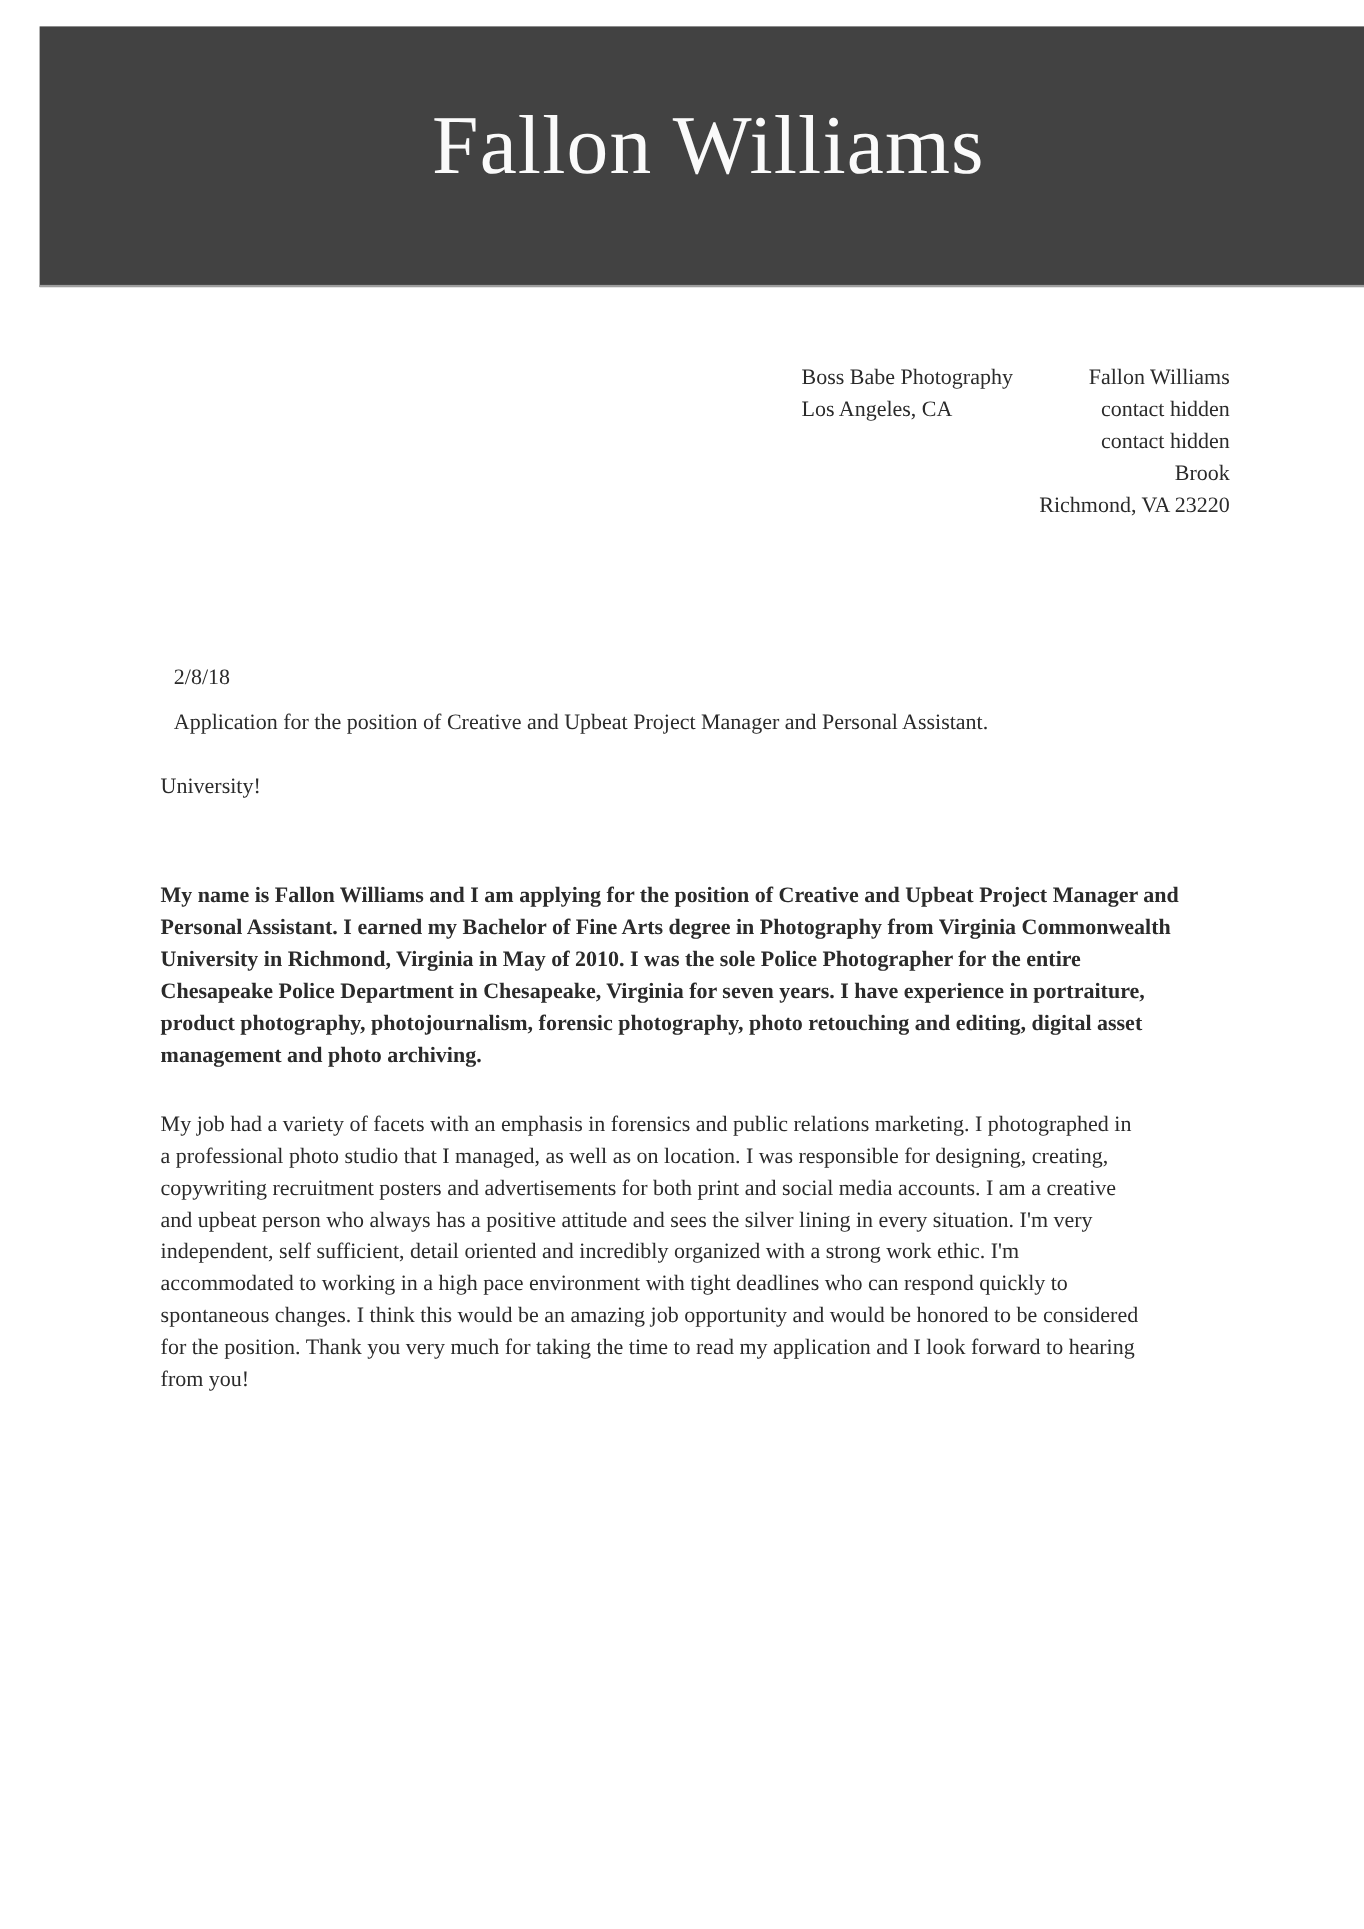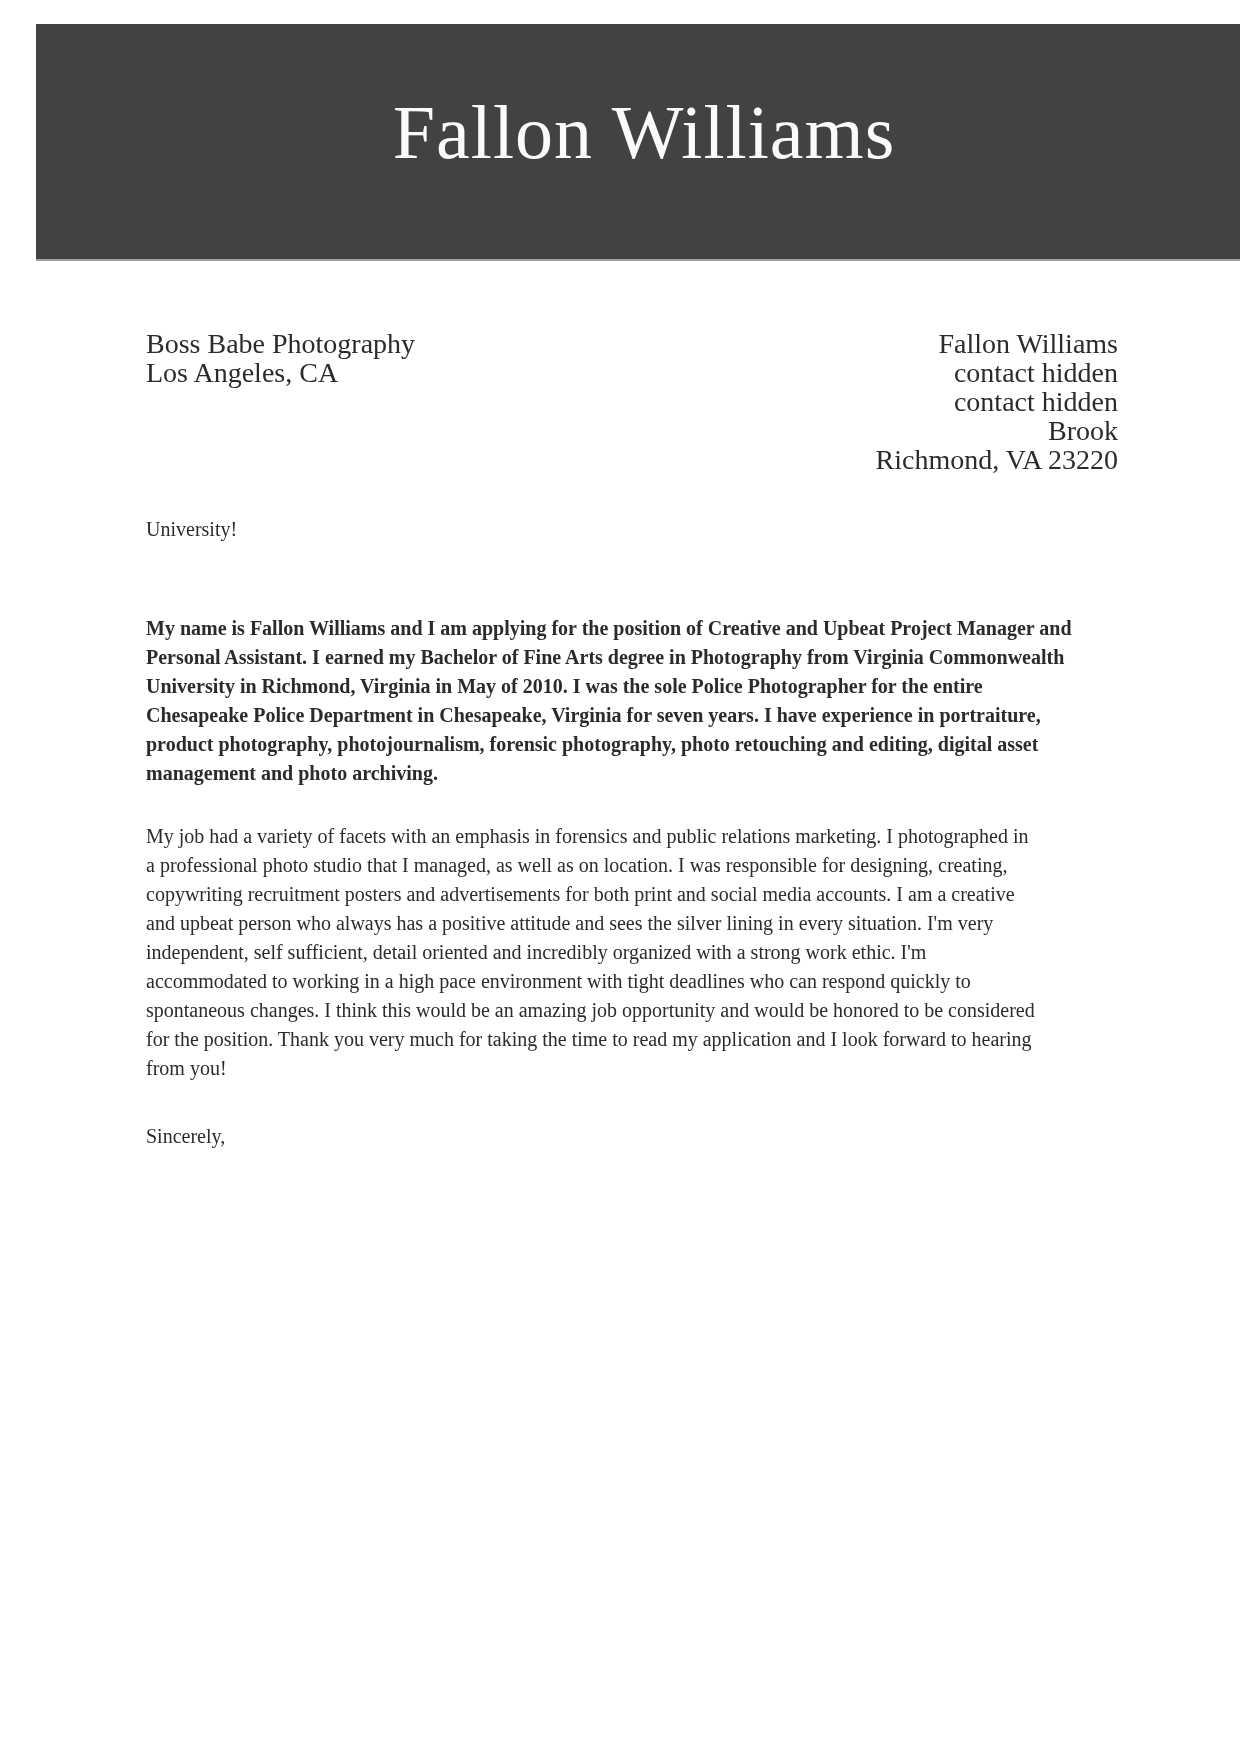--- a/index.html
+++ b/index.html
@@ -25,24 +25,24 @@
     line-height: 1;
     font-weight: 400;
     color: #fafafa;
     letter-spacing: 1px;
   }
   .content {
     padding: 0 86px;
   }
   .info-section {
     display: flex;
-    justify-content: space-between;
+    justify-content: flex-end;
     align-items: flex-start;
     margin-top: 56px;
-    font-size: 28px;
+    font-size: 20px;
     line-height: 29px;
   }
   .sender-address {
     text-align: left;
     white-space: pre-line;
   }
   .applicant-address {
     text-align: right;
     white-space: pre-line;
   }
@@ -76,38 +76,41 @@
 Los Angeles, CA</div>
       <div class="applicant-address">Fallon Williams
 contact hidden
 contact hidden
 Brook
 Richmond, VA 23220</div>
     </div>
 
     <div class="letter">
 
+      <div class="date-block">
+        <div class="date-line">2/8/18</div>
+        <div class="subject-line">Application for the position of Creative and Upbeat Project Manager and Personal Assistant.</div>
+      </div>
 
       <div class="greeting-line">University!</div>
 
       <div class="body-paragraph para-1">My name is Fallon Williams and I am applying for the position of Creative and Upbeat Project Manager and
 Personal Assistant. I earned my Bachelor of Fine Arts degree in Photography from Virginia Commonwealth
 University in Richmond, Virginia in May of 2010. I was the sole Police Photographer for the entire
 Chesapeake Police Department in Chesapeake, Virginia for seven years. I have experience in portraiture,
 product photography, photojournalism, forensic photography, photo retouching and editing, digital asset
 management and photo archiving.</div>
 
       <div class="body-paragraph para-2">My job had a variety of facets with an emphasis in forensics and public relations marketing. I photographed in
 a professional photo studio that I managed, as well as on location. I was responsible for designing, creating,
 copywriting recruitment posters and advertisements for both print and social media accounts. I am a creative
 and upbeat person who always has a positive attitude and sees the silver lining in every situation. I'm very
 independent, self sufficient, detail oriented and incredibly organized with a strong work ethic. I'm
 accommodated to working in a high pace environment with tight deadlines who can respond quickly to
 spontaneous changes. I think this would be an amazing job opportunity and would be honored to be considered
 for the position. Thank you very much for taking the time to read my application and I look forward to hearing
 from you!</div>
 
-      <div class="closing-line">Sincerely,</div>
 
 
     </div>
   </div>
 </div>
 
 </body></html>

